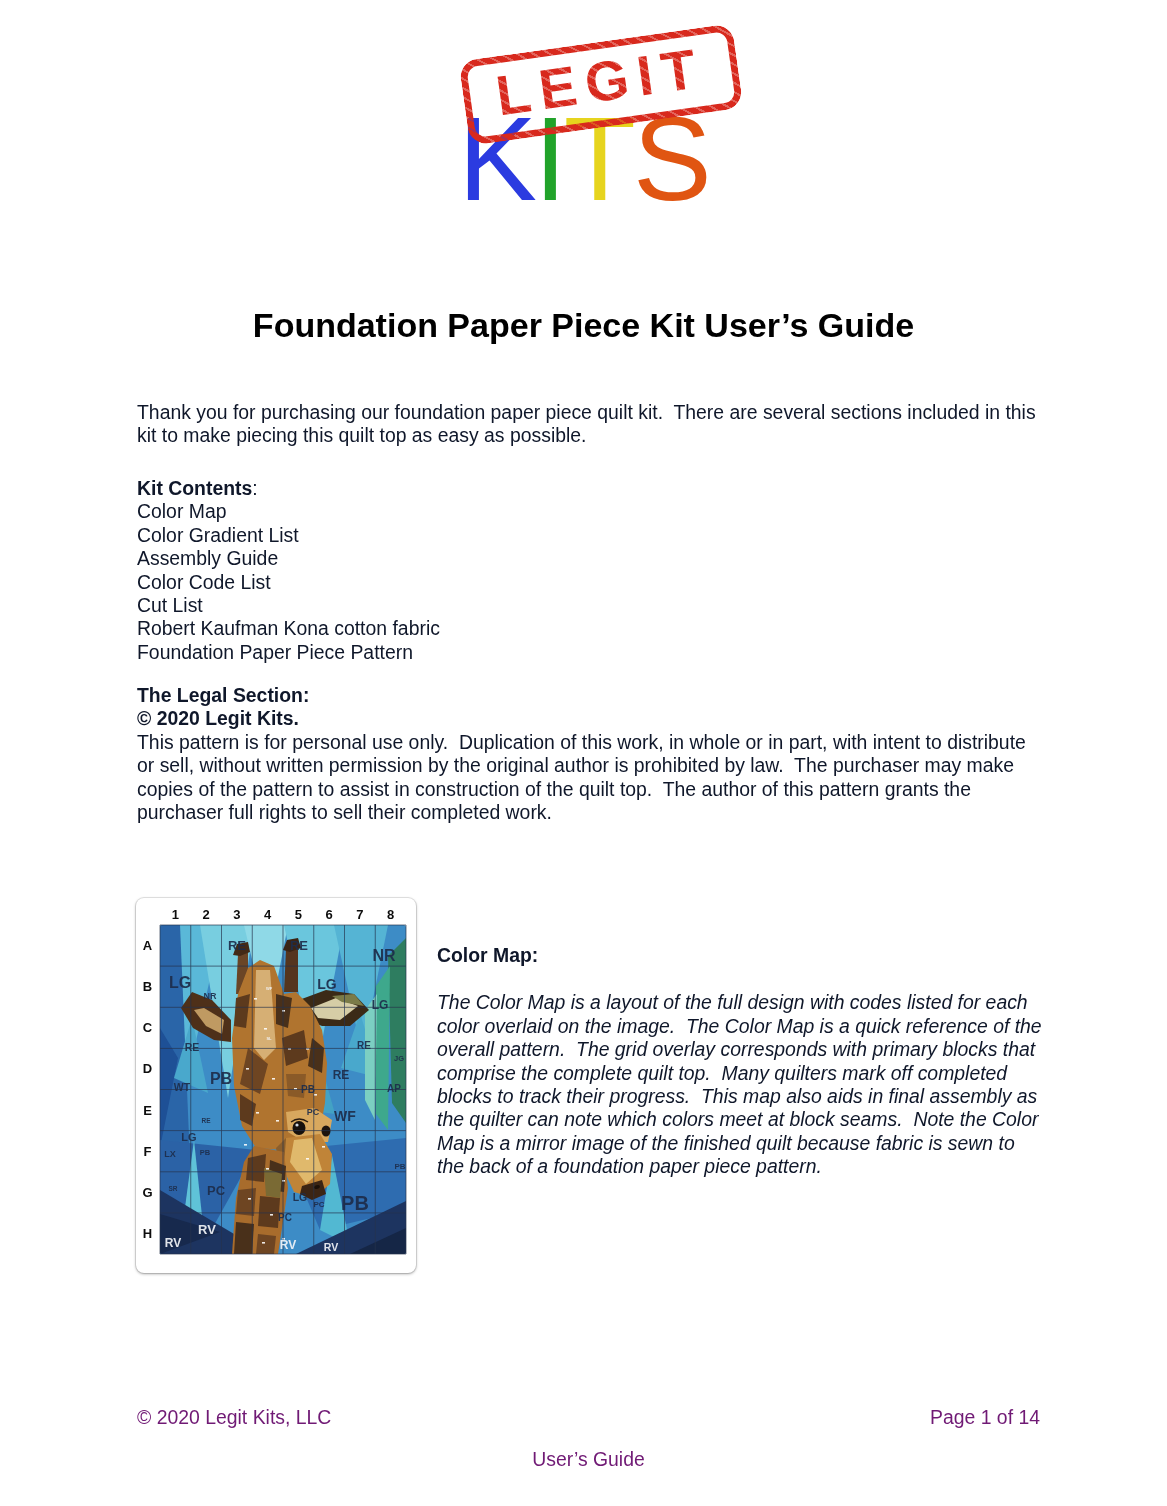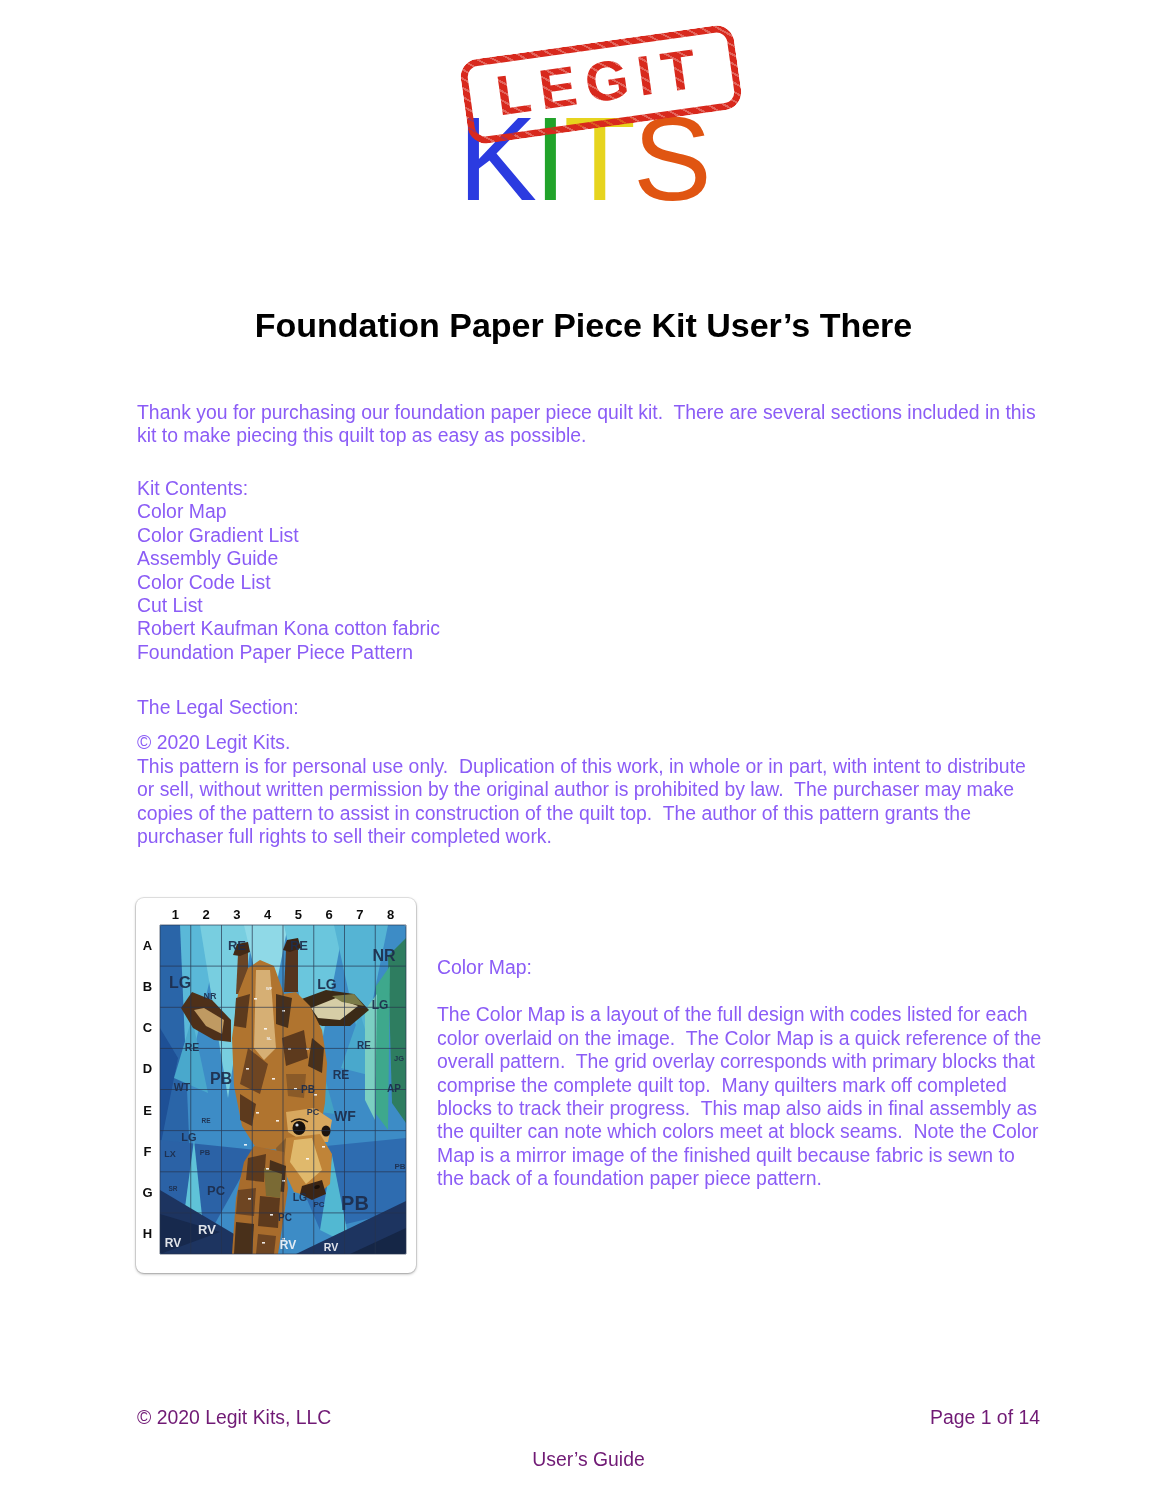--- a/index.html
+++ b/index.html
@@ -12,34 +12,34 @@
          border:7px solid #d8291d;border-radius:18px;padding:1px 26px 6px;
          color:#d8291d;font-weight:bold;font-size:56px;letter-spacing:9px;line-height:1.15;
          -webkit-mask-image:repeating-linear-gradient(37deg,#000 0 6px,rgba(0,0,0,.72) 6px 8px);
          mask-image:repeating-linear-gradient(37deg,#000 0 6px,rgba(0,0,0,.72) 6px 8px);}
   .kits{margin-top:-24px;font-size:118px;font-weight:normal;letter-spacing:-3px;line-height:.95;}
   .kits span{display:inline-block;}
 
   
   .title{position:absolute;top:306px;left:0;right:0;margin:0;text-align:center;
          font-size:34px;font-weight:bold;color:#000;}
-  .body{font-size:19.4px;line-height:23.4px;color:#8b5cf6;}
-  .b{font-weight:normal;margin-top:12px;}
+  .body{font-size:19.4px;line-height:23.4px;color:#0f172a;}
+  .b{font-weight:bold;}
   .prewrap{white-space:pre-wrap;}
   .intro{position:absolute;top:401px;left:137px;width:912px;margin:0;}
   .kit{position:absolute;top:477px;left:137px;width:912px;}
   .legal{position:absolute;top:684px;left:137px;width:908px;}
 
   
   .maprow{position:absolute;top:898px;left:136px;display:flex;align-items:flex-start;}
   .map-card{width:280px;height:375px;background:#fff;border-radius:8px;
             box-shadow:0 1px 3px rgba(0,0,0,.35),0 0 0 1px #e8e8e8;flex:0 0 auto;}
   .map-card svg{display:block;border-radius:8px;}
   .map-text{margin-left:21px;width:610px;padding-top:46px;}
-  .map-text .para{margin-top:24px;}
+  .map-text .para{margin-top:24px;font-style:italic;}
   .hdr{font-family:"Liberation Sans",sans-serif;font-weight:bold;font-size:13px;fill:#0d0d0d;text-anchor:middle;}
   .maplbl{font-family:"Liberation Sans",sans-serif;font-weight:600;text-anchor:middle;opacity:.92;}
 
   
   .footer{position:absolute;top:1406px;left:137px;width:903px;display:flex;font-size:19.4px;color:#701a75;justify-content:center;}
   .footer span{flex:1;}
   .footer .c{text-align:center;margin-top:42px;}
   .footer .r{text-align:right;}
 </style>
 </head>
@@ -47,21 +47,21 @@
 
 <div class="page">
 
   <div class="logo">
     <div class="stamp">
       <span>LEGIT</span>
     </div>
     <div class="kits" id="kits-letters"><span style="color: rgb(43, 59, 224);">K</span><span style="color: rgb(33, 163, 42);">I</span><span style="color: rgb(230, 212, 30);">T</span><span style="color: rgb(224, 85, 18);">S</span></div>
   </div>
 
-  <h1 class="title">Foundation Paper Piece Kit User’s There</h1>
+  <h1 class="title">Foundation Paper Piece Kit User’s Guide</h1>
 
   <p class="body prewrap intro">Thank you for purchasing our foundation paper piece quilt kit.  There are several sections included in this kit to make piecing this quilt top as easy as possible.</p>
 
   <div class="kit">
     <div class="body"><span class="b">Kit Contents</span><span>:</span></div>
     <div id="kit-list">
         <div class="body">Color Map</div>
         <div class="body">Color Gradient List</div>
         <div class="body">Assembly Guide</div>
         <div class="body">Color Code List</div>

